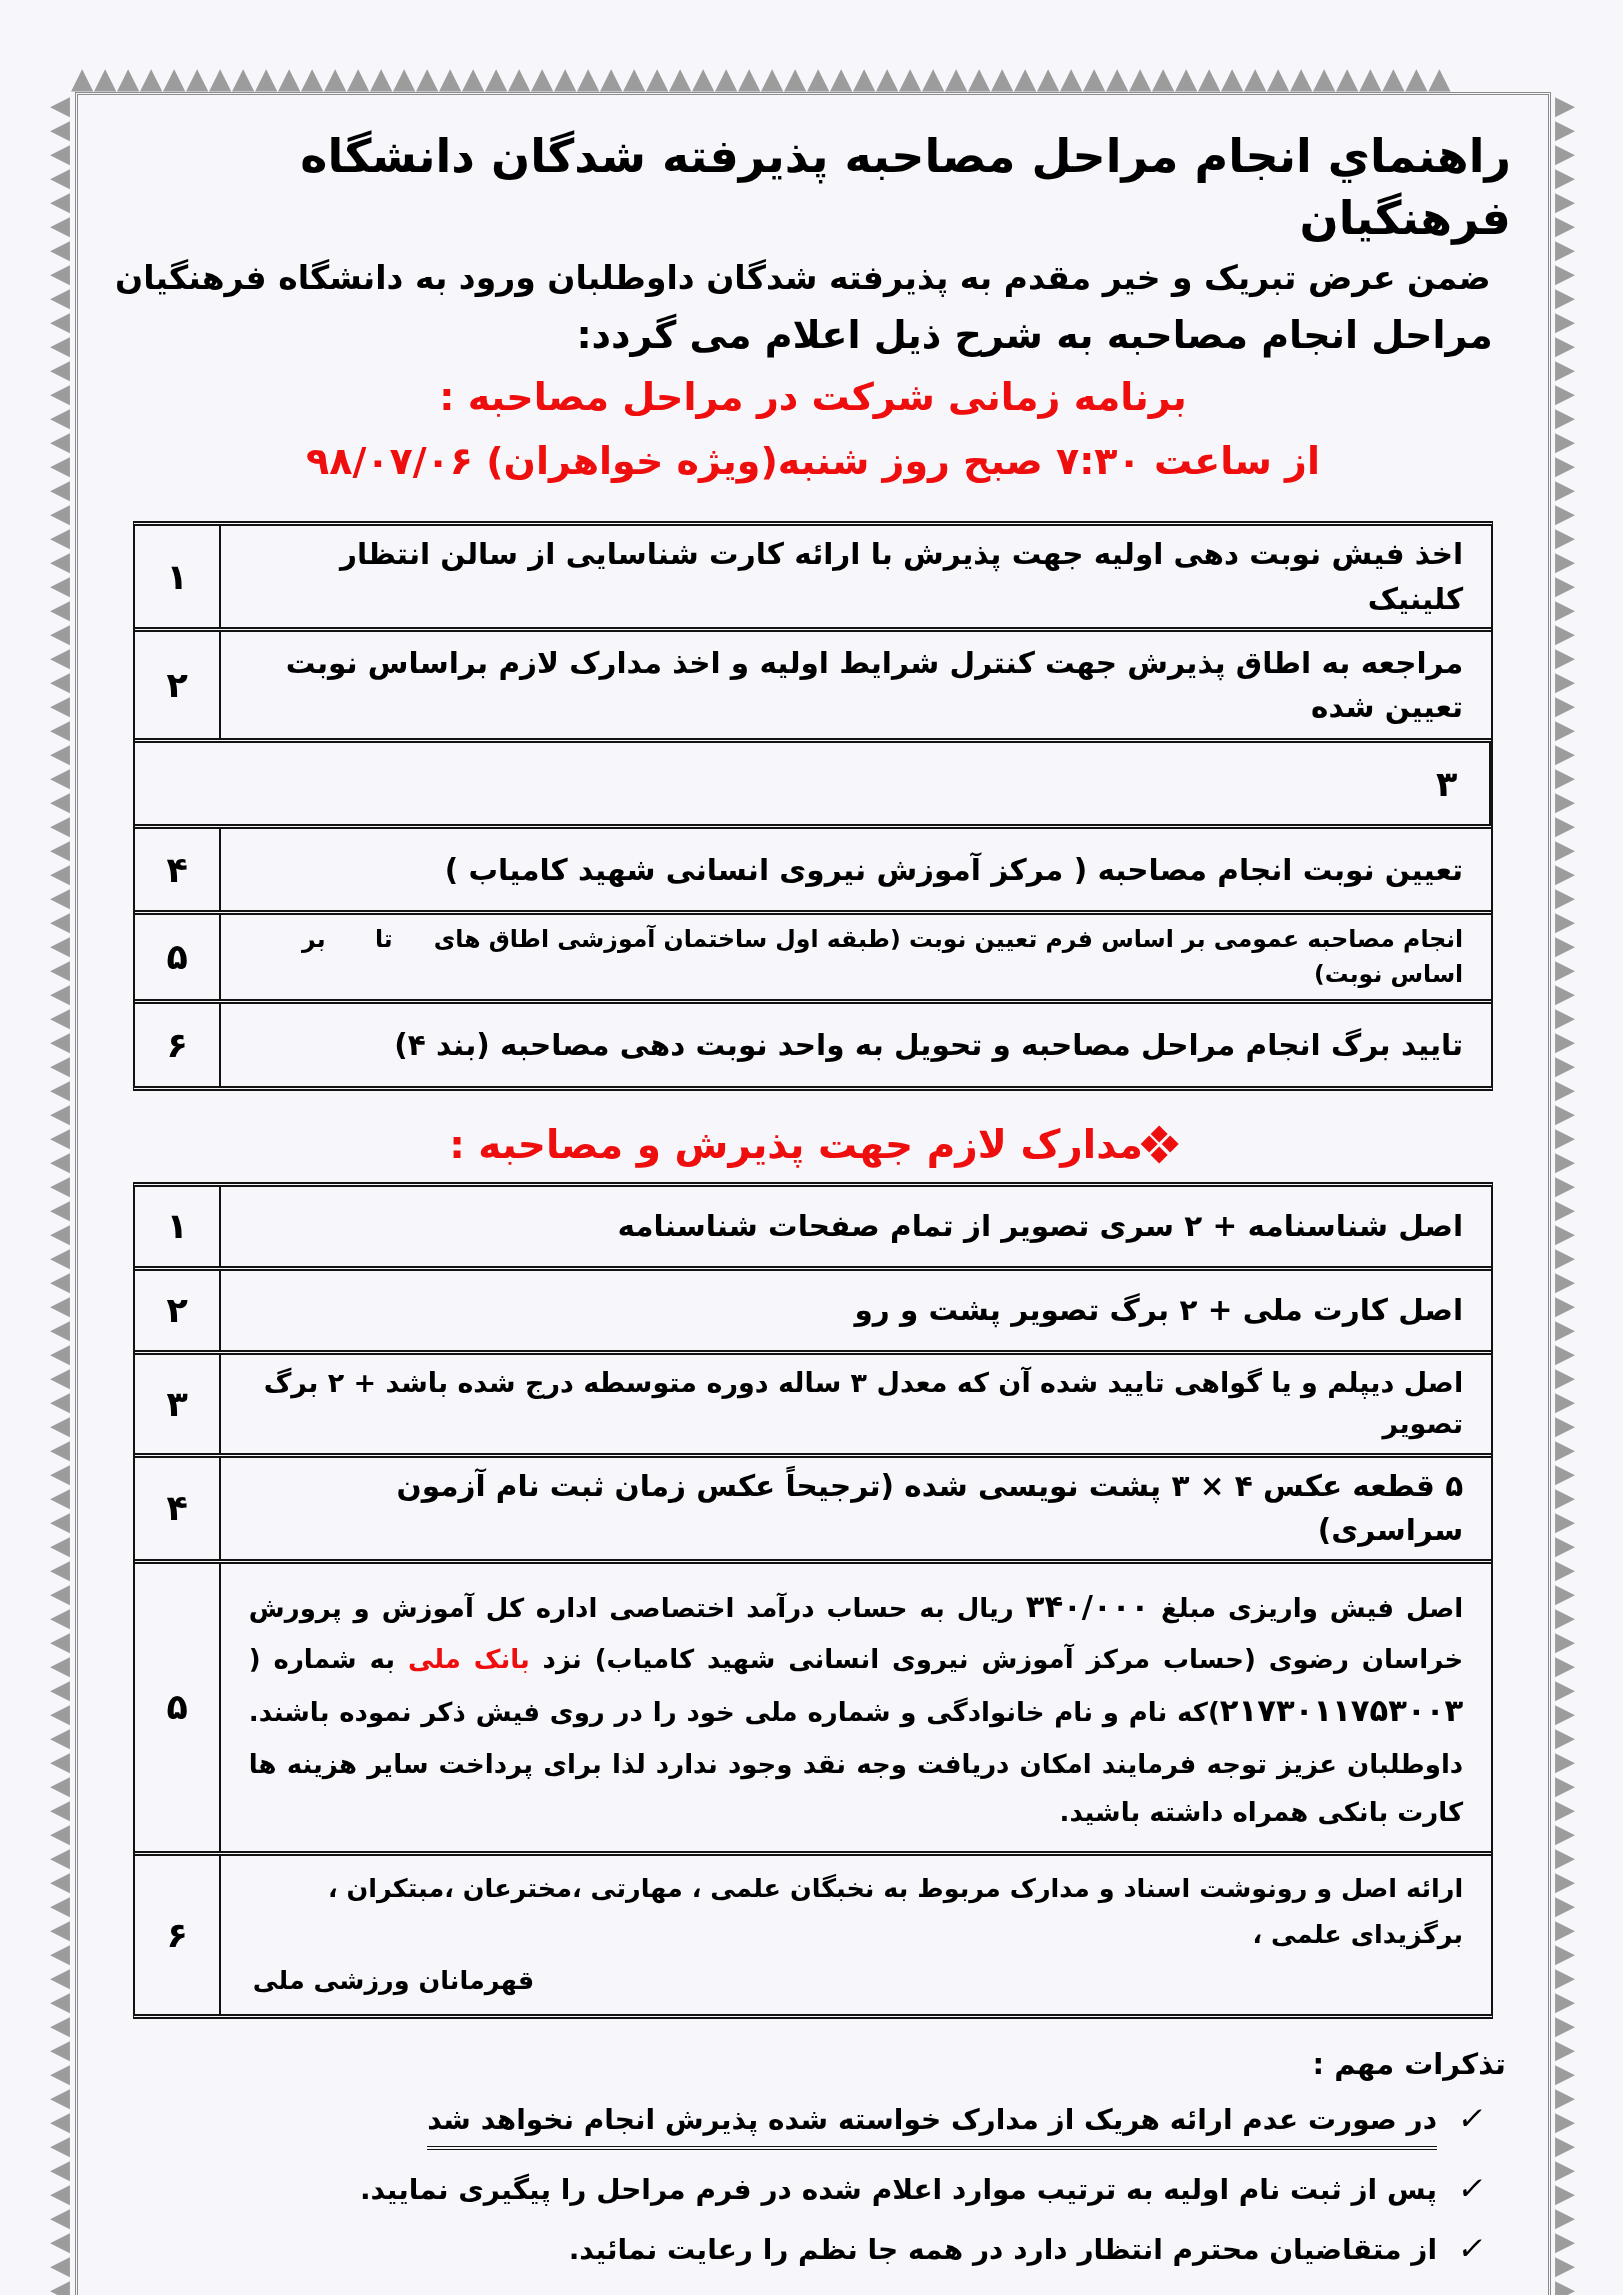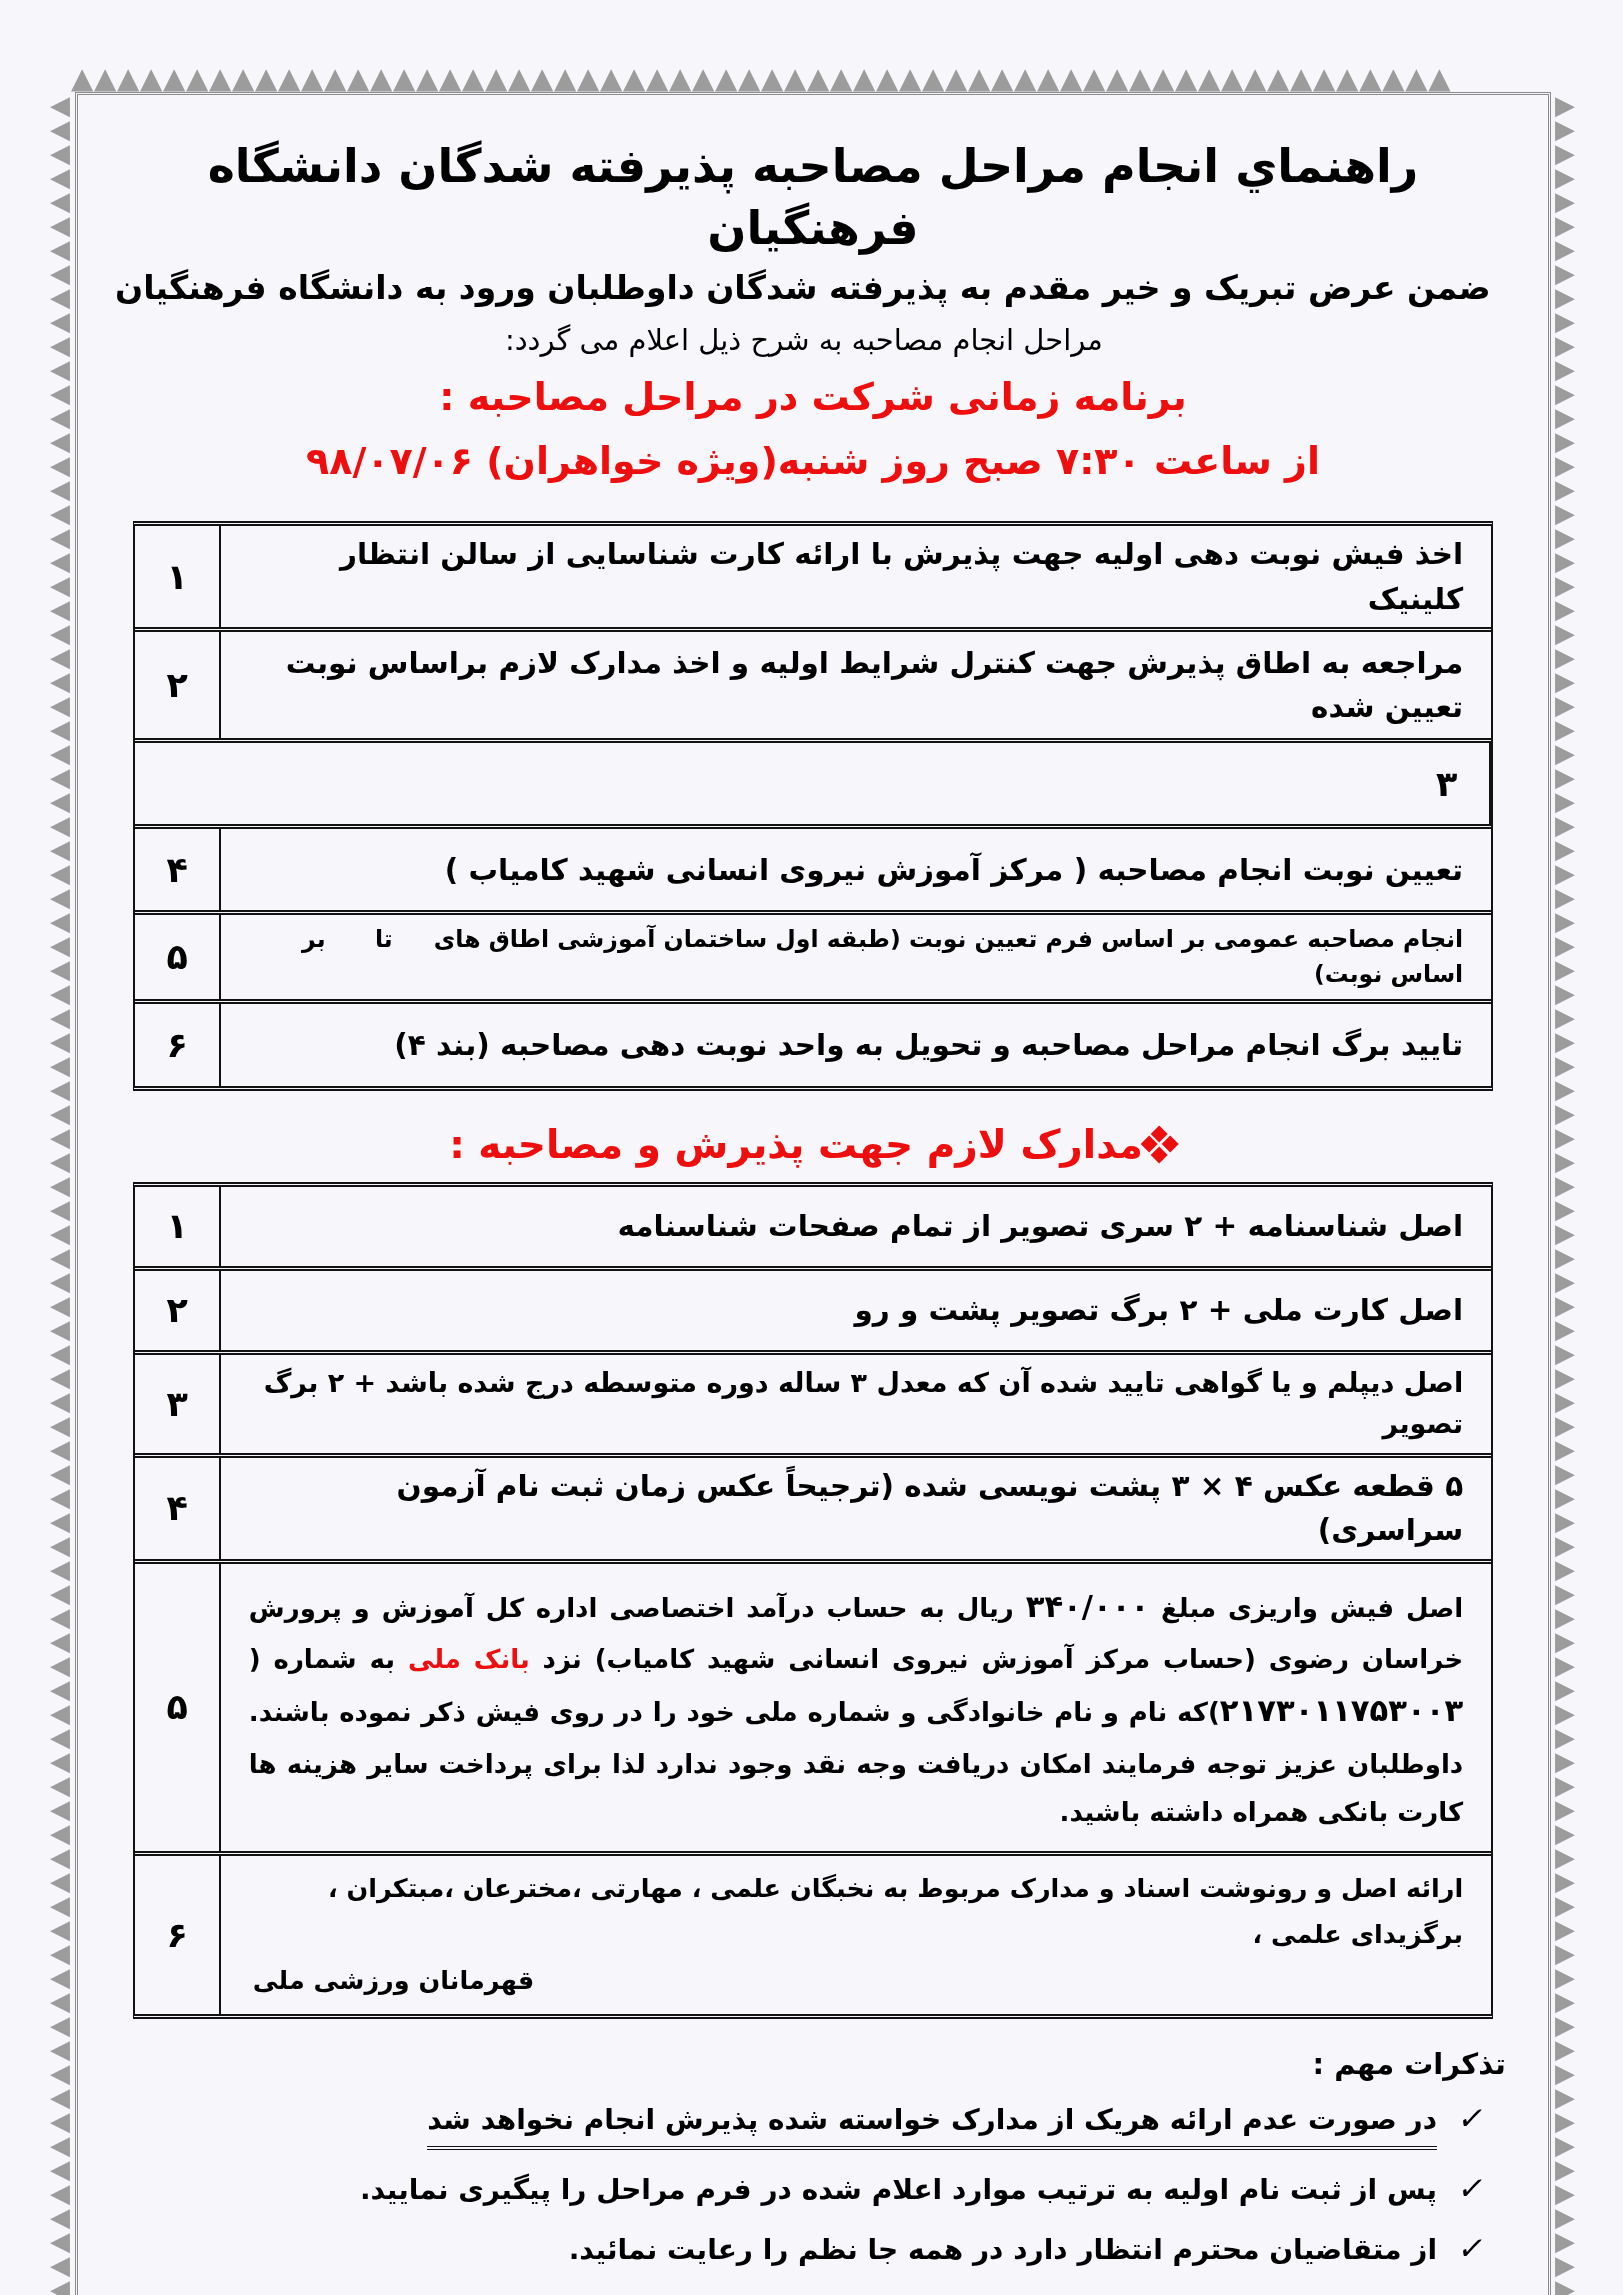--- a/index.html
+++ b/index.html
@@ -26,23 +26,23 @@
     overflow:hidden;font-size:26px;line-height:24px;direction:ltr;
     word-break:break-all;text-align:center;
   }
   .frame{
     position:absolute;top:92px;left:75px;right:72px;bottom:-7.9px;
     border:3.3px double #8a8a8a;border-bottom:none;
     padding:17px 37px 0 37px;box-sizing:border-box;
     direction:rtl;
   }
   
-  .title{font-size:46px;font-weight:bold;text-align:center;margin-top:23px;line-height:1.35}
+  .title{font-size:46px;font-weight:bold;margin-top:13px;line-height:1.35}
   .subtitle{font-size:33px;font-weight:bold;text-align:left;margin-top:9.2px}
-  .intro{font-size:29px;font-weight:normal;text-align:center;margin-top:15.7px;padding-right:18.3px}
+  .intro{font-size:38px;font-weight:bold;text-align:right;margin-top:15.7px;padding-right:18.3px}
   .red{color:#ee0e0e}
   .red-heading{font-size:38px;font-weight:bold;text-align:center;margin-top:18.3px}
   .red-time{font-size:38px;font-weight:bold;text-align:center;margin-top:19.6px}
   
   .table{
     margin:0 18.3px;border:2px solid #121212;
     border-top:5.2px double #121212;border-bottom:5.2px double #121212;
     background:transparent;
   }
   .table1{margin-top:38px}

